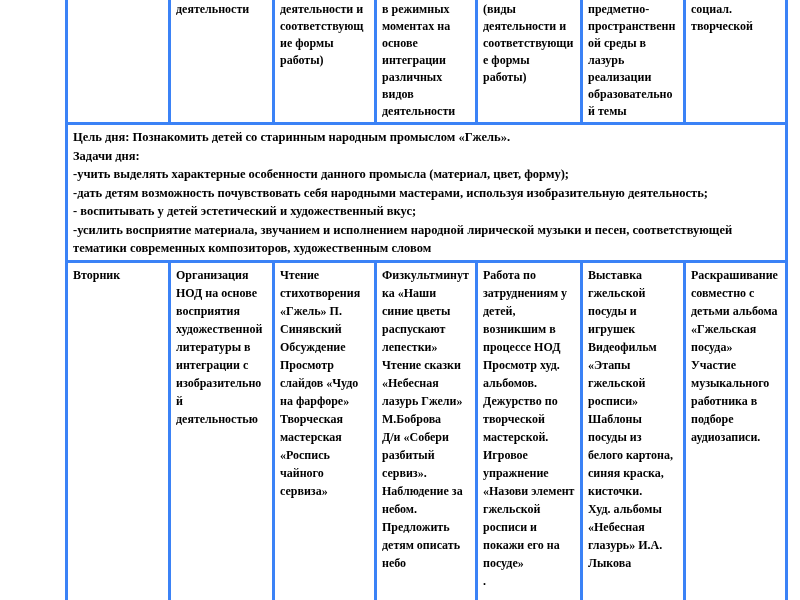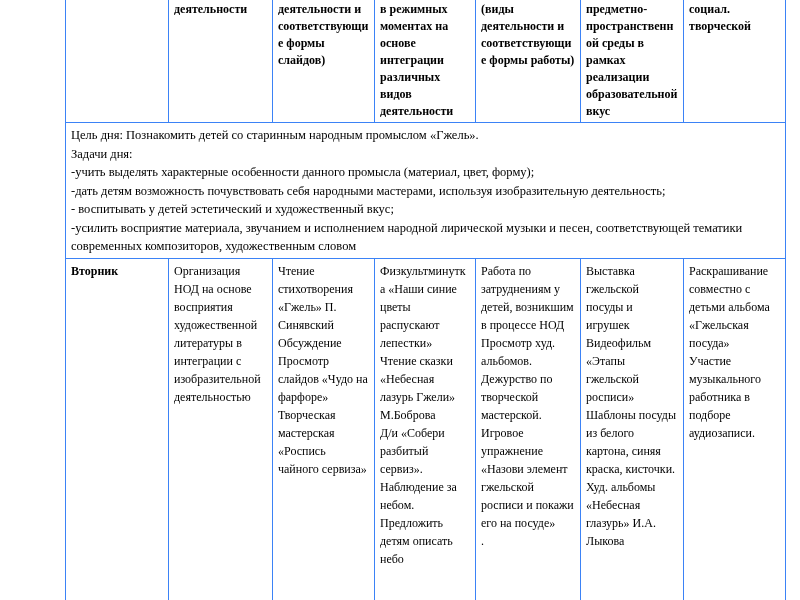--- a/index.html
+++ b/index.html
@@ -19,28 +19,29 @@
   }
   table.plan {
     position: absolute;
     left: 55px;
     top: 0;
     width: 720px;
     border-collapse: collapse;
     table-layout: fixed;
   }
   table.plan td {
-    border: 1px solid #3b82f6;
+    border: 3px solid #3b82f6;
     vertical-align: top;
     padding: 2px 5px 2px 5px;
     font-size: 12px;
     line-height: 1.5;
     white-space: pre-line;
     overflow-wrap: break-word;
     word-wrap: break-word;
+    font-weight: bold;
   }
   tr.header-row td {
     border-top: none;
     font-weight: bold;
     height: 118px;
     line-height: 1.42;
     padding-top: 1px;
   }
   tr.goal-row td {
     height: 114px;
@@ -69,24 +70,24 @@
       <col style="width:102px">
       <col style="width:101px">
       <col style="width:105px">
       <col style="width:103px">
       <col style="width:102px">
     </colgroup>
     <tbody>
       <tr class="header-row">
         <td></td>
         <td>деятельности</td>
-        <td>деятельности и соответствующие формы слайдов)</td>
+        <td>деятельности и соответствующие формы работы)</td>
         <td>в режимных моментах на основе интеграции различных видов деятельности</td>
         <td>(виды деятельности и соответствующие формы работы)</td>
-        <td>предметно-пространственной среды в рамках реализации образовательной вкус</td>
+        <td>предметно-пространственной среды в лазурь реализации образовательной темы</td>
         <td>социал. творческой</td>
       </tr>
       <tr class="goal-row">
         <td colspan="7">Цель дня: Познакомить детей со старинным народным промыслом «Гжель».
 Задачи дня:
 -учить выделять характерные особенности данного промысла (материал, цвет, форму);
 -дать детям возможность почувствовать себя народными мастерами, используя изобразительную деятельность;
 - воспитывать у детей эстетический и художественный вкус;
 -усилить восприятие материала, звучанием и исполнением народной лирической музыки и песен, соответствующей тематики современных композиторов, художественным словом</td>
       </tr>

